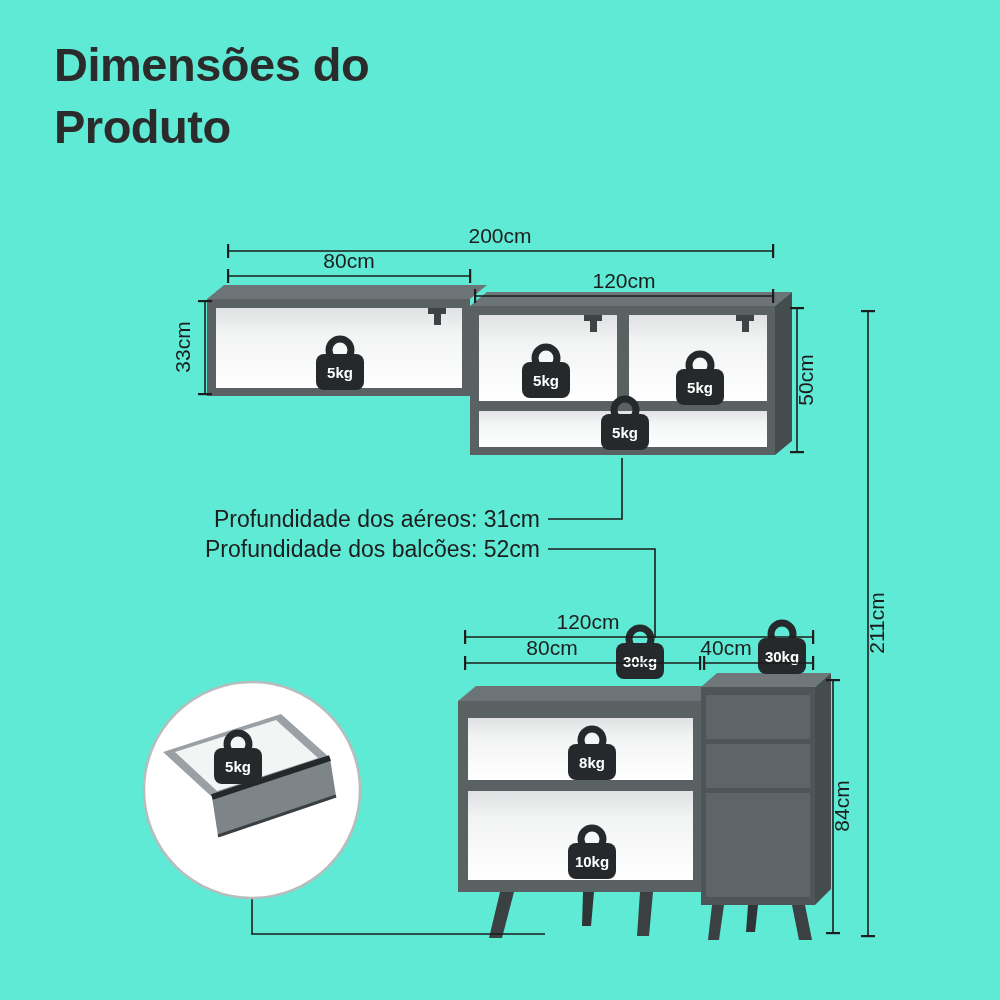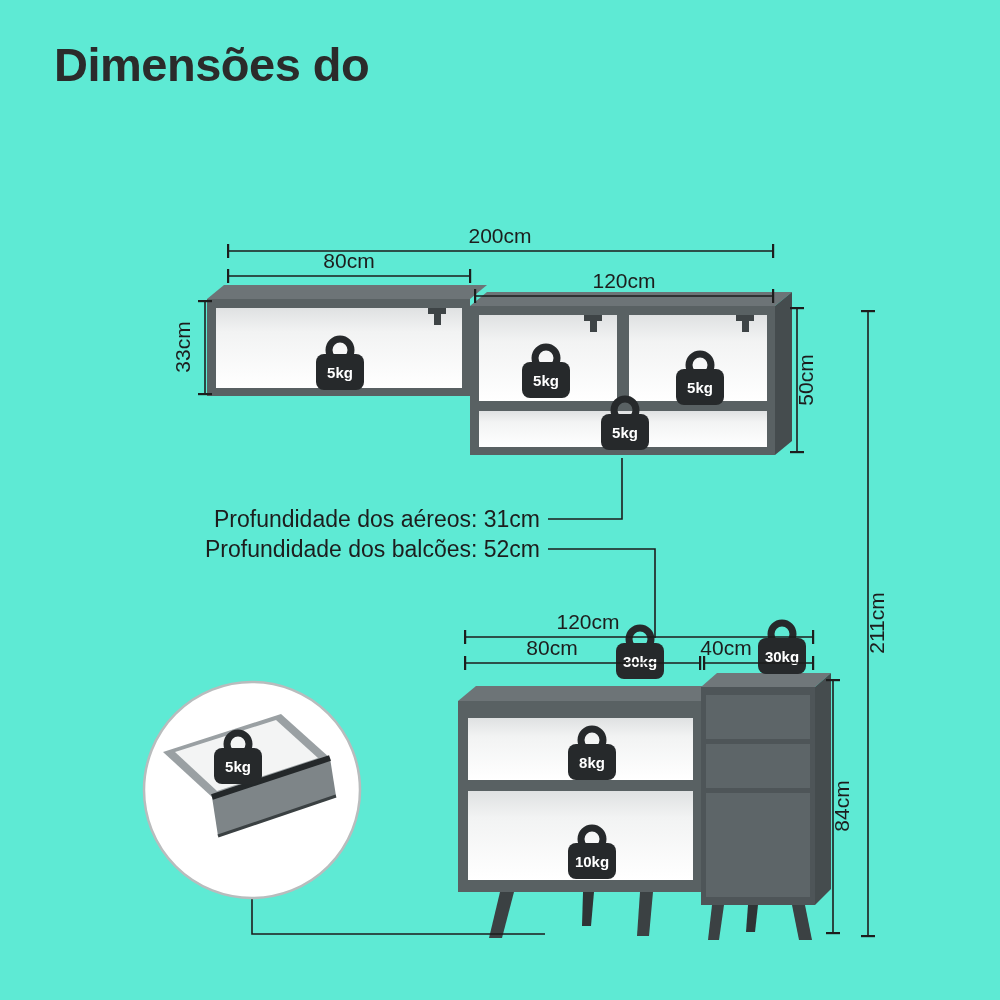--- a/index.html
+++ b/index.html
@@ -14,20 +14,21 @@
   .dimline{stroke:#1d1d1d;stroke-width:1.6;}
   .leader{stroke:#1d1d1d;stroke-width:1.6;fill:none;}
 </style>
 </head>
 <body>
 
 <div class="page">
 
   <div class="title">
     <div>Dimensões do</div>
+    <div>Produto</div>
   </div>
 
   <svg width="1000" height="1000" viewBox="0 0 1000 1000">
     <defs>
       <marker id="tick" markerUnits="userSpaceOnUse" markerWidth="6" markerHeight="16" refX="3" refY="8" orient="auto">
         <rect x="2" y="1" width="2.2" height="14" fill="#1d1d1d"></rect>
       </marker>
       <linearGradient id="gInt" x1="0" y1="0" x2="0" y2="1">
         <stop offset="0" stop-color="#dfe1e2"></stop>
         <stop offset="0.3" stop-color="#f2f3f3"></stop>

